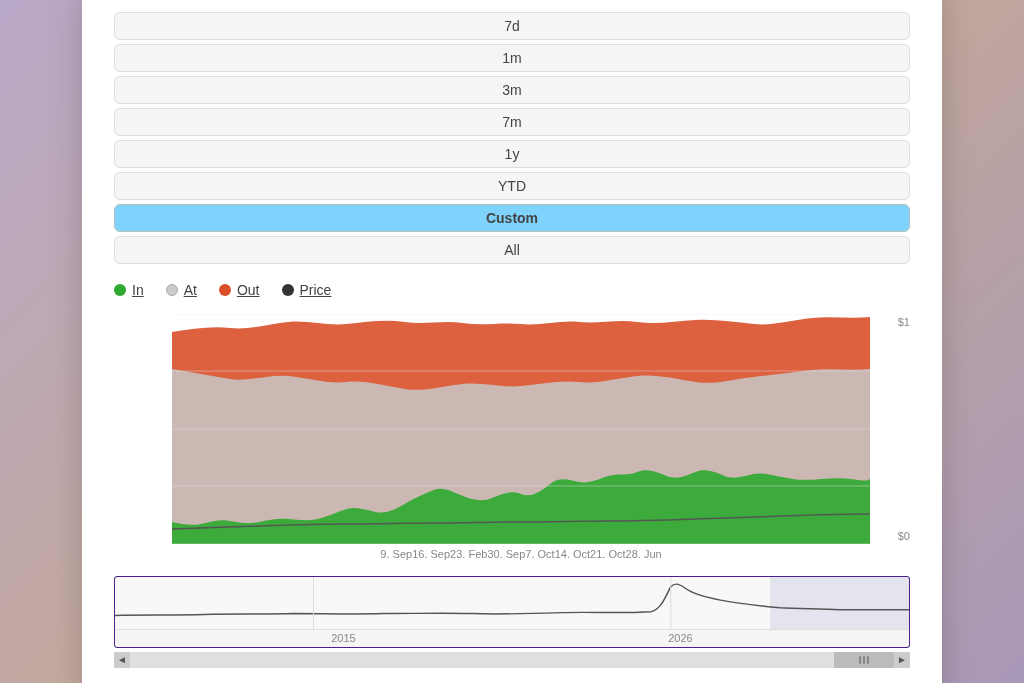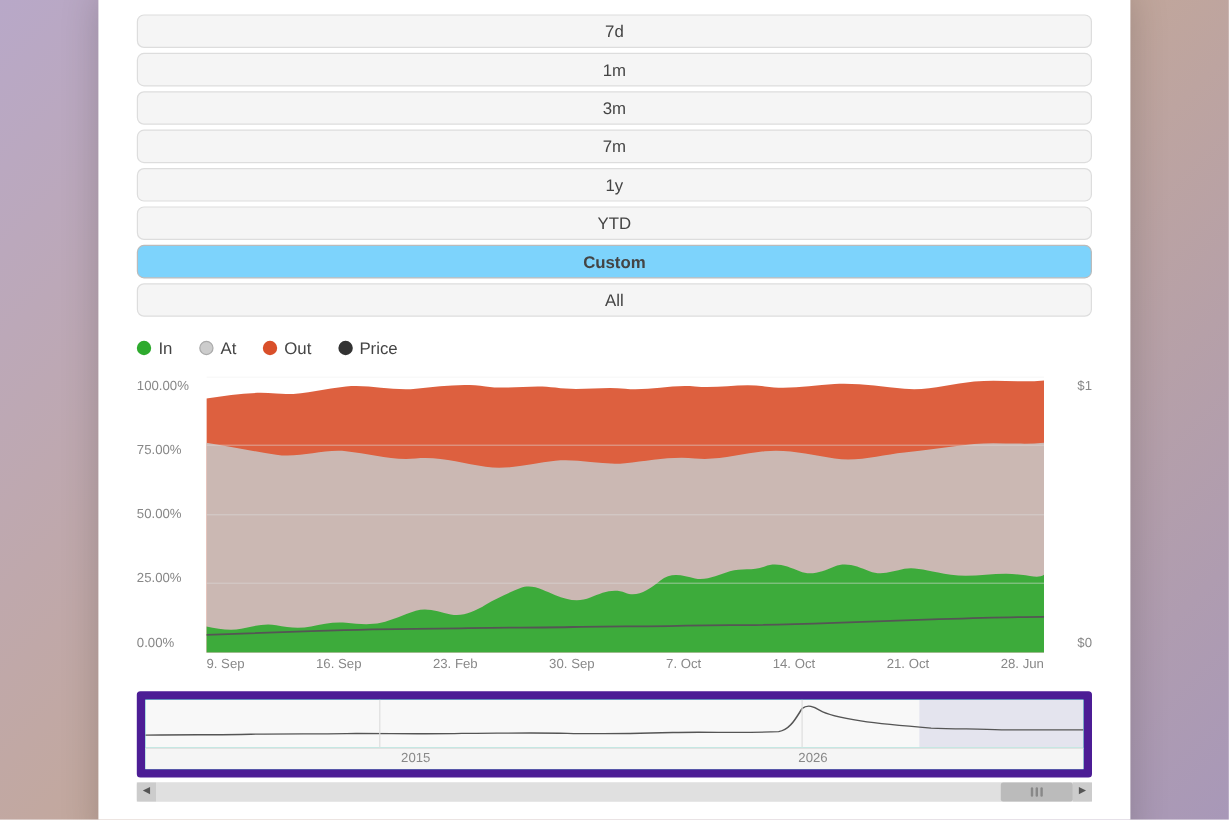--- a/index.html
+++ b/index.html
@@ -40,20 +40,21 @@
       border-color: #bbb;
       font-weight: 600;
     }
     .legend {
       display: flex;
       gap: 22px;
       margin-bottom: 16px;
       align-items: center;
       font-size: 14px;
       color: #444;
+      text-decoration: underline;
     }
     .legend-item {
       display: flex;
       align-items: center;
       gap: 6px;
     }
     .legend-dot {
       width: 12px;
       height: 12px;
       border-radius: 50%;
@@ -102,36 +103,36 @@
       flex-direction: column;
       justify-content: space-between;
       font-size: 11px;
       color: #888;
       padding: 2px 0;
       width: 38px;
       text-align: right;
     }
     .x-axis {
       display: flex;
-      justify-content: space-between;
+      justify-content: center;
       font-size: 11px;
       color: #888;
       padding: 4px 0 0 58px;
       padding-right: 40px;
       margin-bottom: 16px;
     }
     
     .mini-chart-container {
       position: relative;
       height: 72px;
       width: 100%;
-      border: 7px solid #4c1d95;
+      border: 1px solid #4c1d95;
       border-radius: 3px;
       overflow: hidden;
-      background: #5eead4;
+      background: #000000;
     }
     .mini-chart-inner {
       position: absolute;
       left: 0;
       right: 0;
       top: 0;
       bottom: 18px;
     }
     .mini-x-axis {
       position: absolute;
@@ -229,27 +230,20 @@
     </div>
     <div class="legend-item">
       <div class="legend-dot dot-price"></div>
       <span>Price</span>
     </div>
   </div>
 
   <div class="chart-area">
     <div class="main-chart">
 
-      <div class="y-axis">
-        <span>100.00%</span>
-        <span>75.00%</span>
-        <span>50.00%</span>
-        <span>25.00%</span>
-        <span>0.00%</span>
-      </div>
 
       <div class="chart-inner">
         <svg width="100%" height="100%" viewBox="0 0 720 230" preserveAspectRatio="none">
 
           <path d="
             M0,18
             C20,15 40,12 60,14
             C80,16 100,10 120,8
             C140,6 160,12 180,10
             C200,8 220,5 240,8

